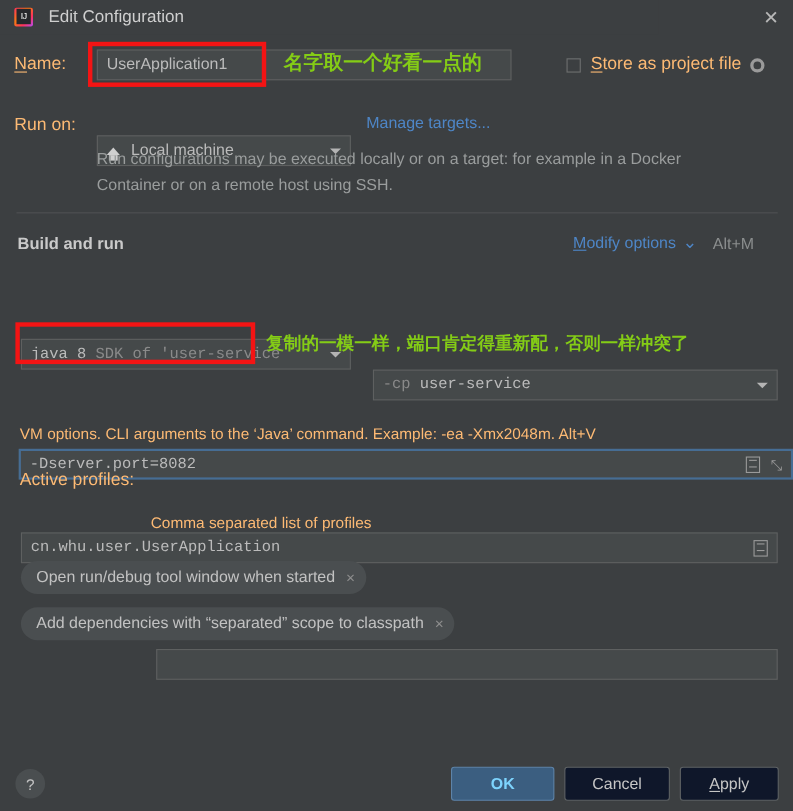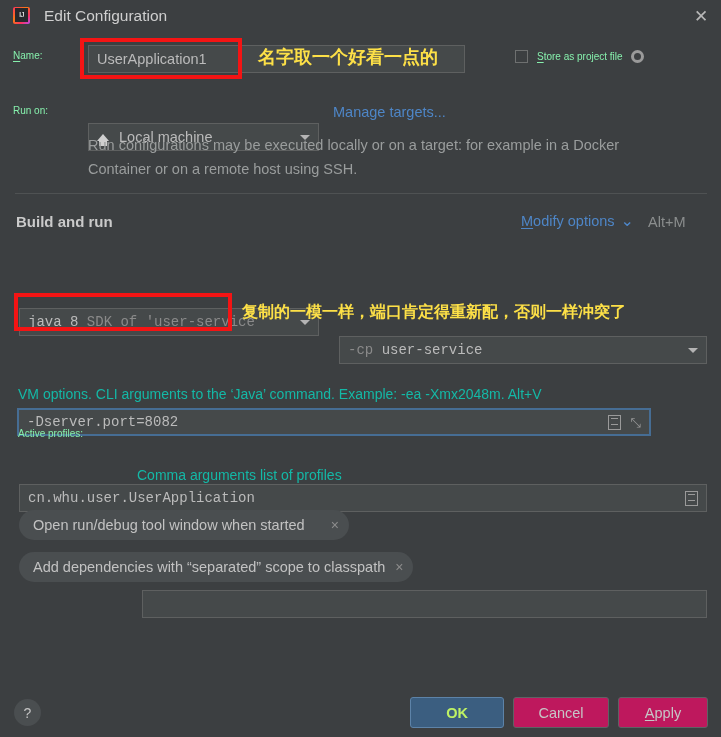--- a/index.html
+++ b/index.html
@@ -62,21 +62,21 @@
     align-items: center;
     justify-content: center;
     color: #b7b7b7;
     font-size: 17px;
     line-height: 1;
     cursor: default;
   }
 
   
   .row { position: absolute; display: flex; align-items: center; }
-  .lbl { color: #86efac; font-size: 10px; white-space: nowrap; }
+  .lbl { color: #fdba74; font-size: 16px; white-space: nowrap; }
   .u { text-decoration: underline; text-underline-offset: 2px; }
 
   .field {
     box-sizing: border-box;
     background: #45494a;
     border: 1px solid #5e6060;
     color: #bbbbbb;
     height: 28px;
     display: flex;
     align-items: center;
@@ -118,21 +118,21 @@
 
   
   .section-title {
     position: absolute;
     font-size: 15px;
     font-weight: bold;
     color: #cacaca;
   }
 
   
-  .hint { position: absolute; color: #14b8a6; font-size: 14px; }
+  .hint { position: absolute; color: #fdba74; font-size: 14px; }
 
   
   .chip {
     position: absolute;
     height: 30px;
     background: #4a4e50;
     border-radius: 15px;
     display: flex;
     align-items: center;
     padding: 0 10px 0 14px;
@@ -150,29 +150,29 @@
   
   .btn {
     position: absolute;
     box-sizing: border-box;
     height: 31px;
     border-radius: 3px;
     display: flex;
     align-items: center;
     justify-content: center;
     font-size: 14.5px;
-    background: #be185d;
+    background: #0f172a;
     border: 1px solid #5e6264;
     color: #c6c6c6;
     cursor: default;
   }
   .btn.primary {
     background: #3b5e80;
     border: 1px solid #5d83a8;
-    color: #bef264;
+    color: #7dd3fc;
     font-weight: bold;
   }
   .help-btn {
     position: absolute;
     width: 27px; height: 27px;
     border-radius: 50%;
     background: #4a4e50;
     color: #c4c4c4;
     display: flex;
     align-items: center;
@@ -183,21 +183,21 @@
 
   
   .redbox {
     position: absolute;
     border: 4px solid #f41414;
     box-sizing: border-box;
     pointer-events: none;
   }
   .redtext {
     position: absolute;
-    color: #fde047;
+    color: #84cc16;
     font-weight: bold;
     white-space: nowrap;
     font-family: "DejaVu Sans", "Liberation Sans", sans-serif;
   }
 
   
   .icon-doc {
     width: 13px; height: 15px;
     border: 1px solid #9a9a9a;
     box-sizing: border-box;
@@ -301,21 +301,21 @@
   <span class="arrow"></span>
 </div>
 
 <div class="field" style="left:339px; top:252px; width:368px; justify-content:space-between;">
   <span class="mono">
     <span class="dim">-cp</span><span>&nbsp;</span><span>user-service</span>
   </span>
   <span class="arrow"></span>
 </div>
 
-<div class="field focused" style="left:17px; top:296px; width:634px; justify-content:space-between;">
+<div class="field focused" style="left:17px; top:296px; width:704px; justify-content:space-between;">
   <span class="mono">-Dserver.port=8082</span>
   <span style="display:flex; align-items:center; gap:10px;">
     <span class="icon-doc"></span>
     <span class="expand-ico">⤡</span>
   </span>
 </div>
 
 <div class="redbox" style="left:14px; top:293px; width:218px; height:38px;"></div>
 <div class="redtext" style="left:242px; top:302px; font-size:16px;">复制的一模一样，端口肯定得重新配，否则一样冲突了</div>
 
@@ -325,23 +325,23 @@
 </div>
 
 <div class="hint" style="left:18px; top:386px;">VM options. CLI arguments to the ‘Java’ command. Example: -ea -Xmx2048m. Alt+V</div>
 
 <div class="lbl" style="position:absolute; left:18px; top:428px;">Active profiles:</div>
 
 <div class="field" style="left:142px; top:422px; width:565px;">
   <span></span>
 </div>
 
-<div class="hint" style="left:137px; top:467px;">Comma arguments list of profiles</div>
-
-<div class="chip" style="left:19px; top:510px;gap:16px;">
+<div class="hint" style="left:137px; top:467px;">Comma separated list of profiles</div>
+
+<div class="chip" style="left:19px; top:510px;">
   <span>Open run/debug tool window when started</span>
   <span class="x">×</span>
 </div>
 
 <div class="chip" style="left:19px; top:552px;">
   <span>Add dependencies with “separated” scope to classpath</span>
   <span class="x">×</span>
 </div>
 
 <div class="help-btn" style="left:14px; top:699px;">?</div>

